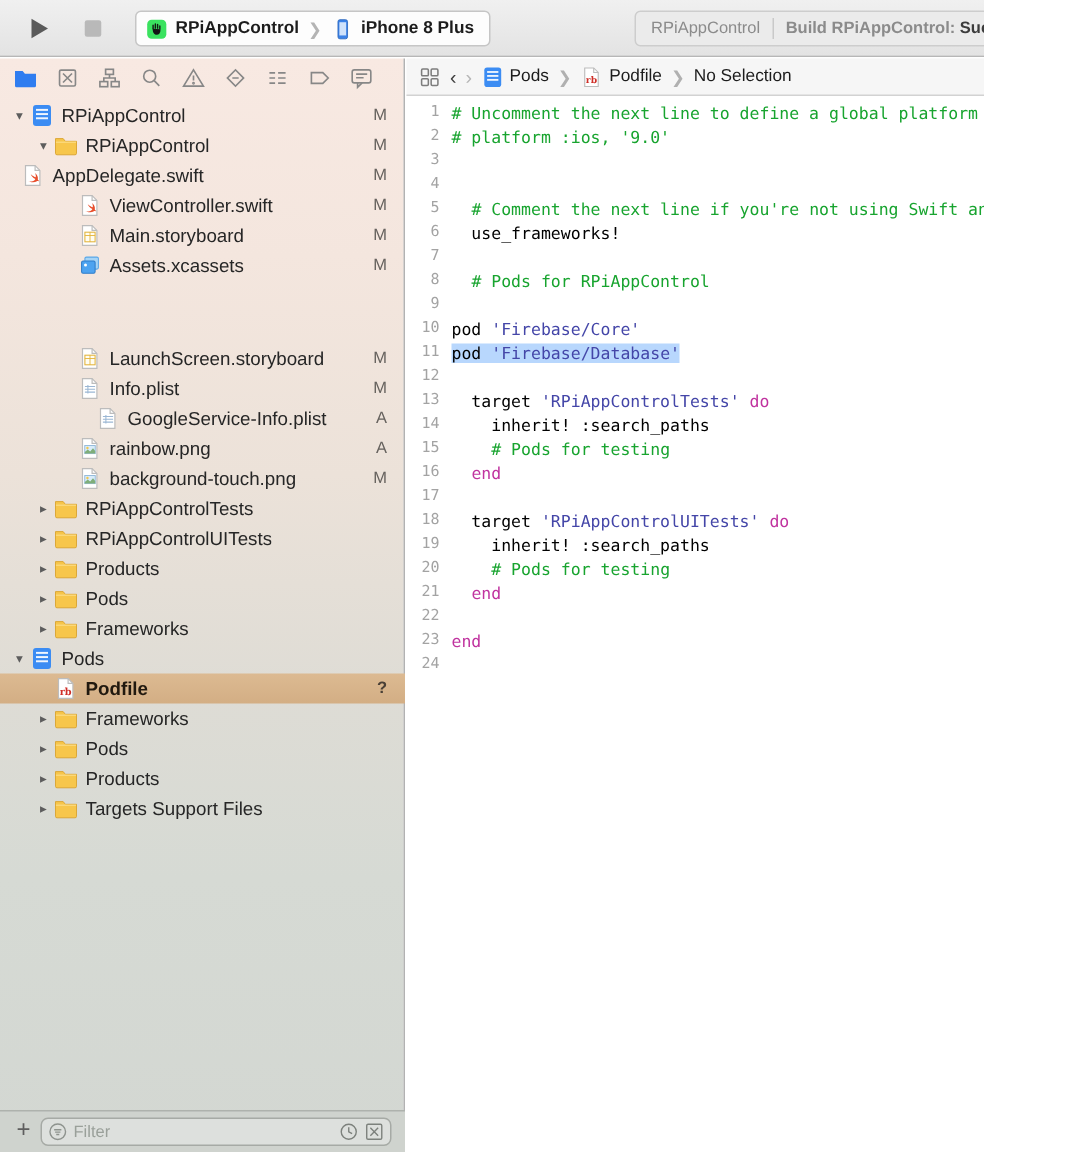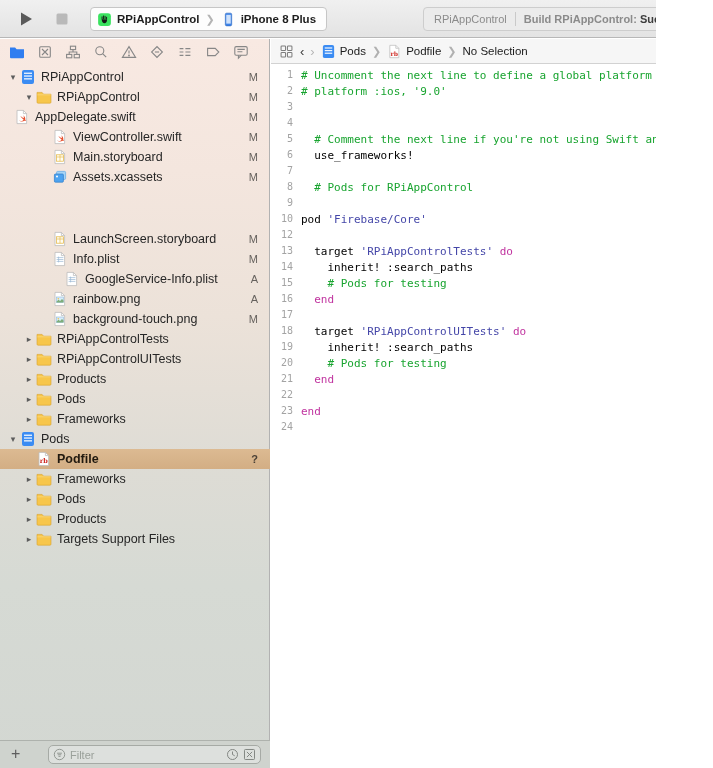--- a/index.html
+++ b/index.html
@@ -37,21 +37,21 @@
   .ficon { width:16px; height:16px; flex:0 0 16px; margin-right:5px; }
   .ficon svg { display:block; }
   .lbl { white-space:nowrap; overflow:hidden; }
   .badge { position:absolute; right:12px; font-size:11px; color:#66625e; }
   .tree-row.sel .badge { color:#4a4036; font-weight:bold; }
 
   
   .filter-bar { position:absolute; left:0; bottom:0; width:270px; height:28px;
     background:#cfd3ce; border-top:1px solid #aeb2ad; }
   .add-btn { position:absolute; left:11px; top:4px; font-size:16px; color:#5e5e5e; cursor:pointer; line-height:18px; }
-  .filter-field { position:absolute; left:48px; right:9px; top:4px; height:19px;
+  .filter-field { position:absolute; left:27px; right:9px; top:4px; height:19px;
     border:1px solid #a6aaa5; border-radius:5px; background:rgba(255,255,255,0.30);
     display:flex; align-items:center; padding:0 4px; gap:4px; }
   .filter-field .ph { flex:1; font-size:11px; color:#9aa09a; }
   .ff-icon { width:13px; height:13px; flex:0 0 13px; }
 
   
   .editor { position:absolute; left:271px; top:39px; width:442px; height:729px; background:#fff; }
   .jumpbar { height:25px; background:#f6f6f6; border-bottom:1px solid #d2d2d2;
     display:flex; align-items:center; gap:6px; padding:0 8px; }
   .jb-icon { width:15px; height:15px; }
@@ -480,20 +480,21 @@
         <div class="cl"><span class="ln">1</span><span class="ct"><span class="tok-comment"># Uncomment the next line to define a global platform for your project</span></span></div>
         <div class="cl"><span class="ln">2</span><span class="ct"><span class="tok-comment"># platform :ios, '9.0'</span></span></div>
         <div class="cl"><span class="ln">3</span><span class="ct"></span></div>
         <div class="cl"><span class="ln">4</span></div>
         <div class="cl"><span class="ln">5</span><span class="ct"><span class="tok-plain">  </span><span class="tok-comment"># Comment the next line if you're not using Swift and don't have use_frameworks!</span></span></div>
         <div class="cl"><span class="ln">6</span><span class="ct"><span class="tok-plain">  use_frameworks!</span></span></div>
         <div class="cl"><span class="ln">7</span><span class="ct"></span></div>
         <div class="cl"><span class="ln">8</span><span class="ct"><span class="tok-plain">  </span><span class="tok-comment"># Pods for RPiAppControl</span></span></div>
         <div class="cl"><span class="ln">9</span><span class="ct"></span></div>
         <div class="cl"><span class="ln">10</span><span class="ct"><span class="tok-plain">pod </span><span class="tok-string">'Firebase/Core'</span></span></div>
+        <div class="cl"><span class="ln">11</span><span class="ct"><span class="hl"><span class="tok-plain">pod </span><span class="tok-string">'Firebase/Database'</span></span></span></div>
         <div class="cl"><span class="ln">12</span><span class="ct"></span></div>
         <div class="cl"><span class="ln">13</span><span class="ct"><span class="tok-plain">  target </span><span class="tok-string">'RPiAppControlTests'</span><span class="tok-plain"> </span><span class="tok-keyword">do</span></span></div>
         <div class="cl"><span class="ln">14</span><span class="ct"><span class="tok-plain">    inherit! :search_paths</span></span></div>
         <div class="cl"><span class="ln">15</span><span class="ct"><span class="tok-plain">    </span><span class="tok-comment"># Pods for testing</span></span></div>
         <div class="cl"><span class="ln">16</span><span class="ct"><span class="tok-plain">  </span><span class="tok-keyword">end</span></span></div>
         <div class="cl"><span class="ln">17</span><span class="ct"></span></div>
         <div class="cl"><span class="ln">18</span><span class="ct"><span class="tok-plain">  target </span><span class="tok-string">'RPiAppControlUITests'</span><span class="tok-plain"> </span><span class="tok-keyword">do</span></span></div>
         <div class="cl"><span class="ln">19</span><span class="ct"><span class="tok-plain">    inherit! :search_paths</span></span></div>
         <div class="cl"><span class="ln">20</span><span class="ct"><span class="tok-plain">    </span><span class="tok-comment"># Pods for testing</span></span></div>
         <div class="cl"><span class="ln">21</span><span class="ct"><span class="tok-plain">  </span><span class="tok-keyword">end</span></span></div>

